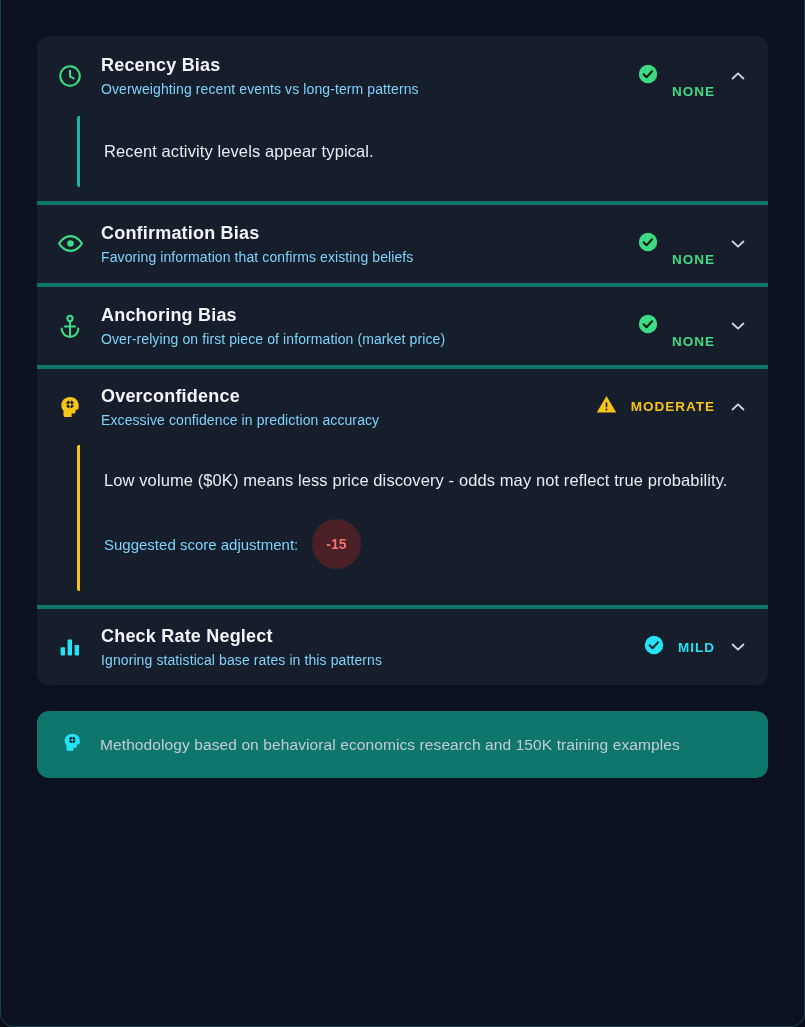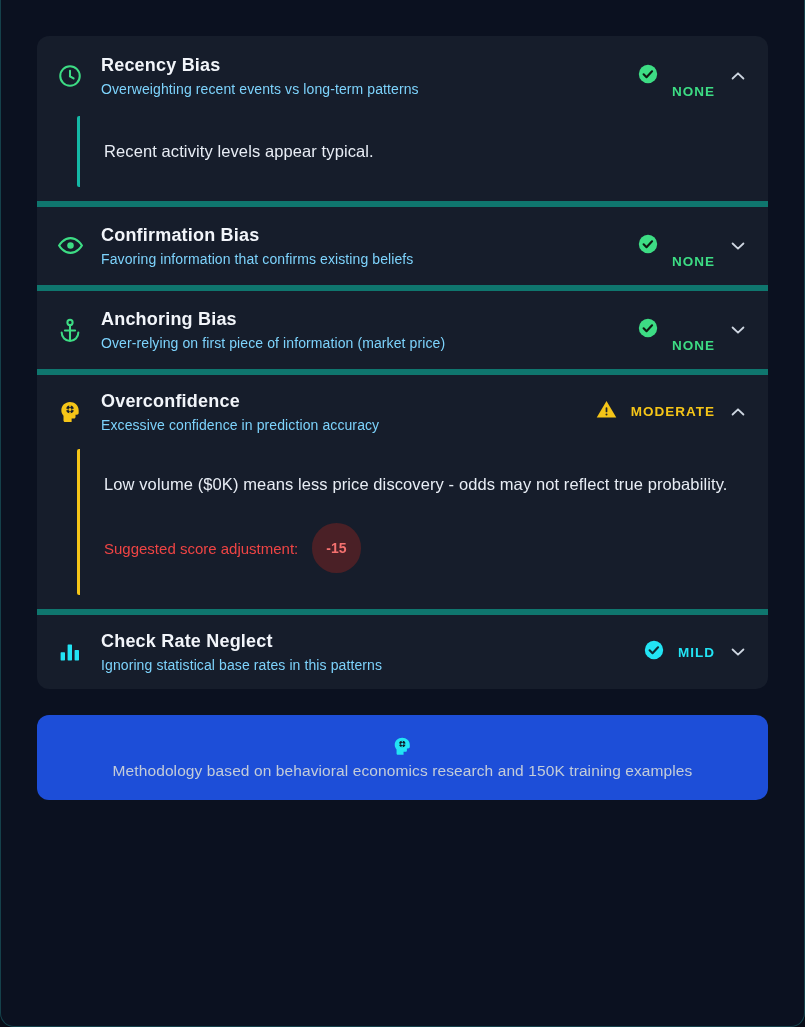--- a/index.html
+++ b/index.html
@@ -56,21 +56,21 @@
   }
 
   .bias-row {
     display: flex;
     align-items: center;
     padding: 16px 20px 16px 16px;
     min-height: 80px;
     cursor: pointer;
   }
   .bias-row.with-divider {
-    border-top: 6px solid #0f766e;
+    border-top: 4px solid #0f766e;
   }
 
   .row-icon {
     width: 34px;
     min-width: 34px;
     display: flex;
     align-items: center;
     justify-content: center;
     margin-right: 14px;
   }
@@ -126,43 +126,43 @@
   }
 
   .adjust-row {
     display: flex;
     align-items: center;
     gap: 14px;
     margin-top: 26px;
   }
   .adjust-label {
     font-size: 15px;
-    color: #ef4444;
+    color: #7dd3fc;
   }
   .adjust-pill {
     background: #4a2026;
     color: #f4716f;
     font-size: 14px;
     font-weight: bold;
     padding: 17px 14px;
     border-radius: 999px;
   }
 
   .detail-spacer { height: 14px; }
 
   
   .footer-card {
     margin-top: 26px;
-    background: #1d4ed8;
+    background: #0f766e;
     border-radius: 12px;
     padding: 20px 24px;
     display: flex;
     align-items: center;
+    gap: 16px;
     min-height: 64px;
-    flex-direction: column;
   }
   .footer-text {
     font-size: 15.5px;
     color: #c3ccd9;
     letter-spacing: .1px;
   }
 </style>
 </head>
 <body>
 

